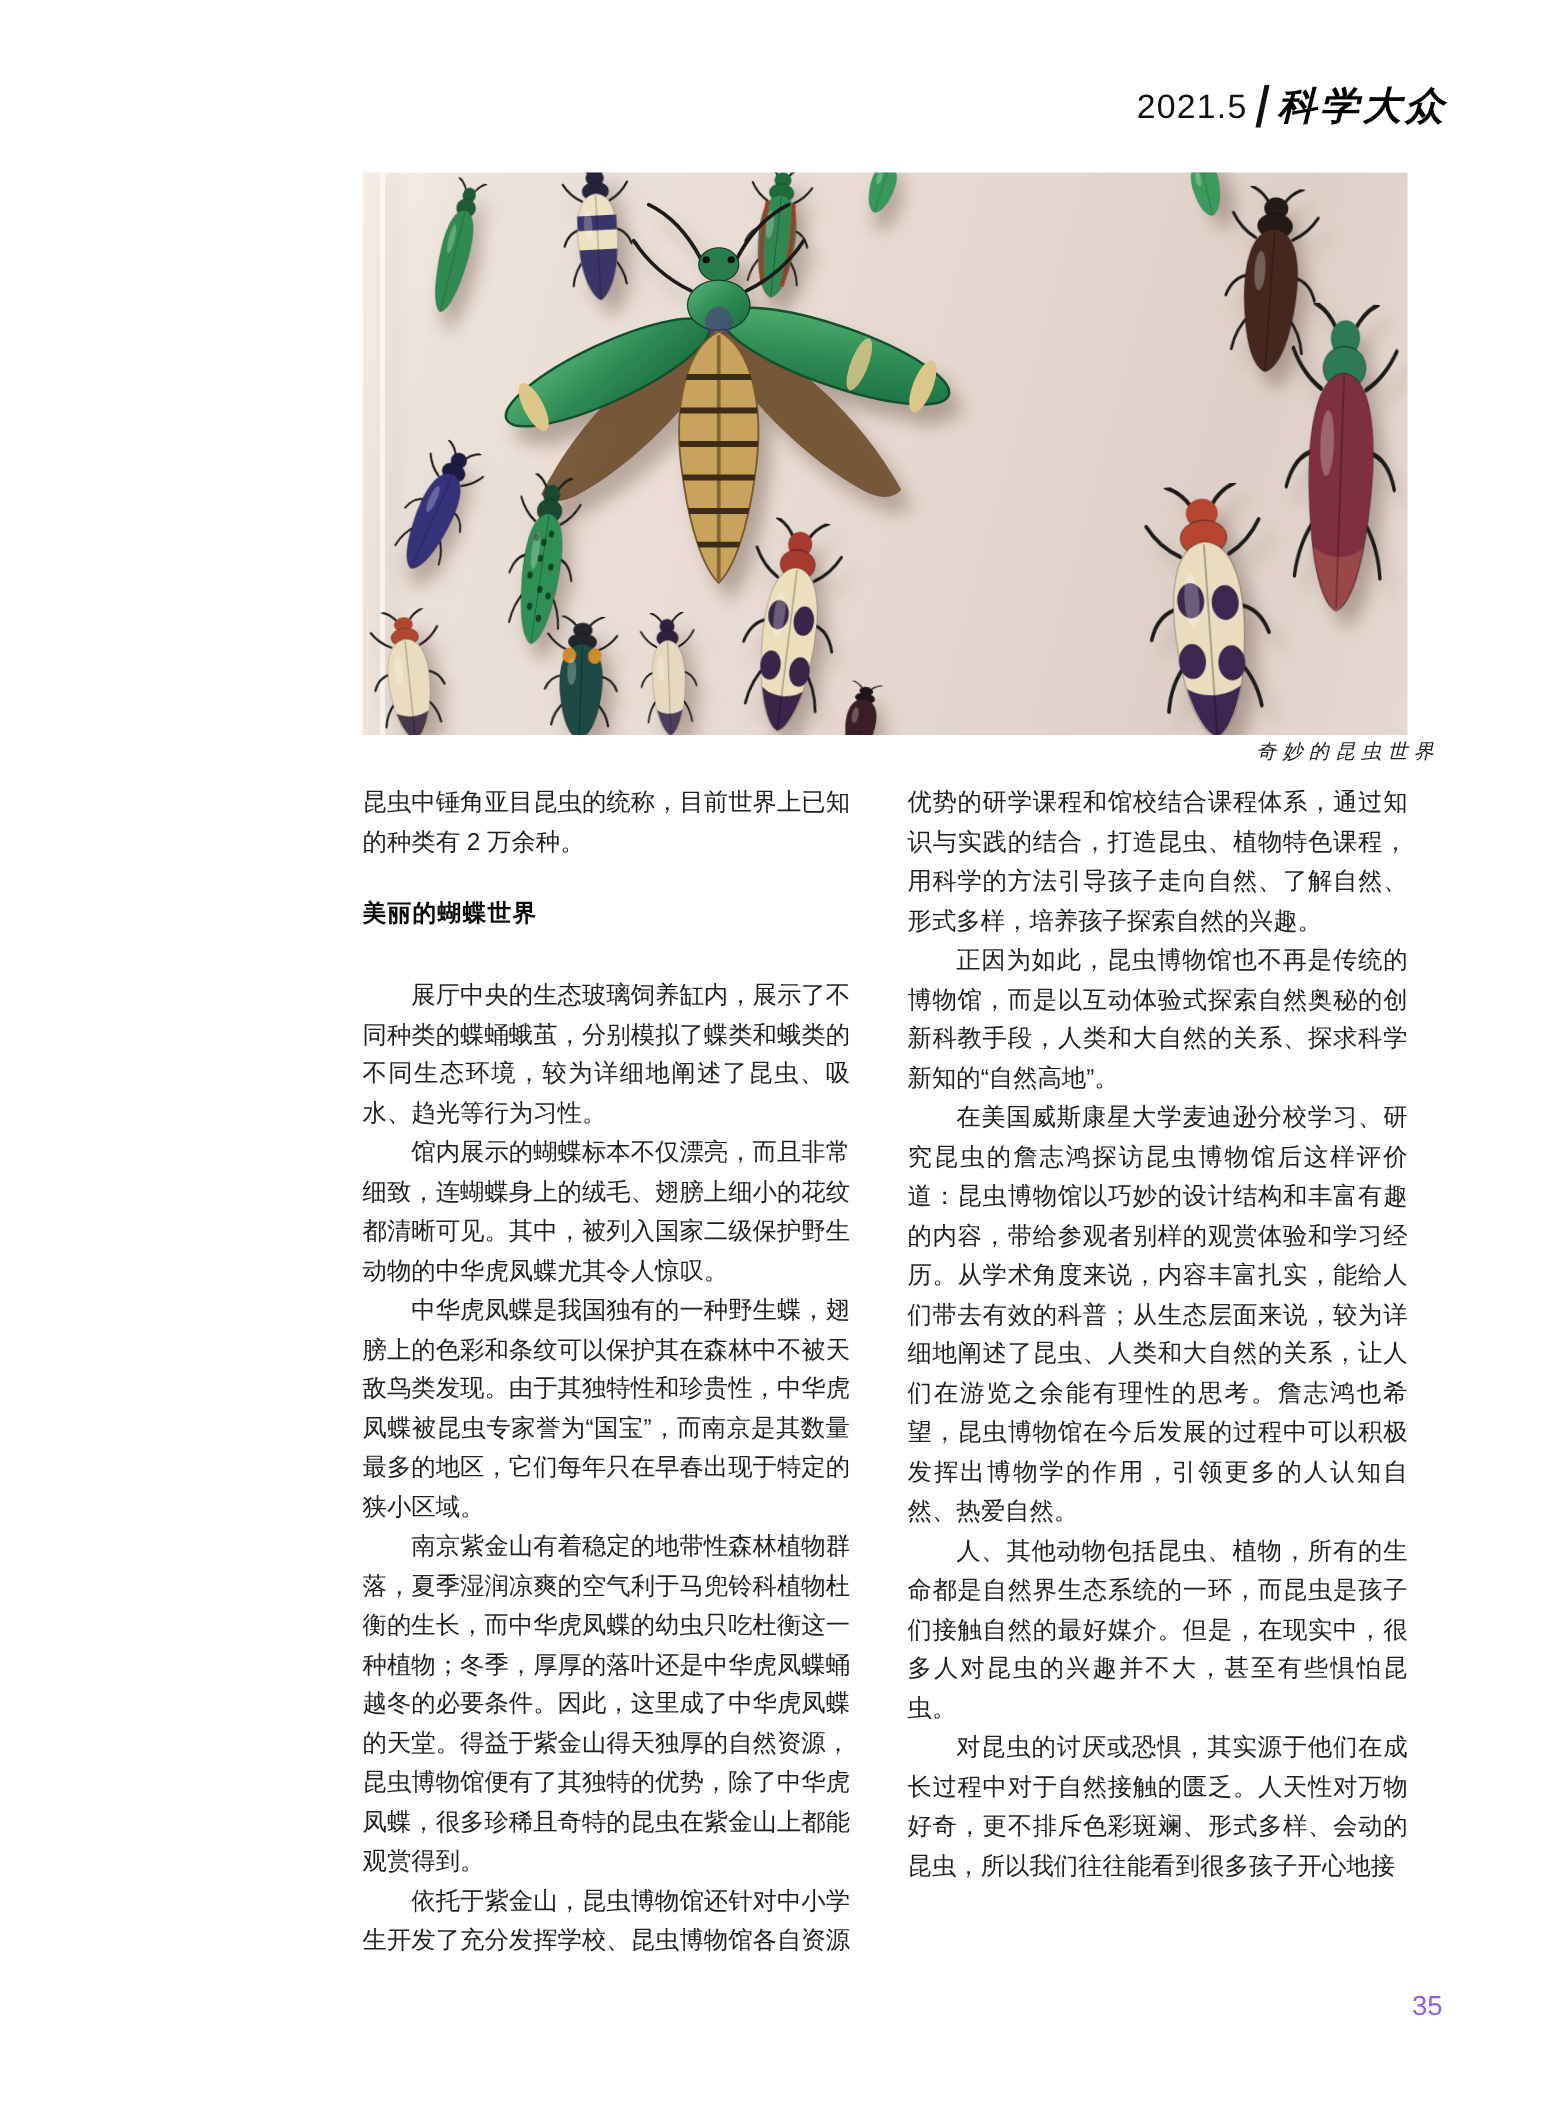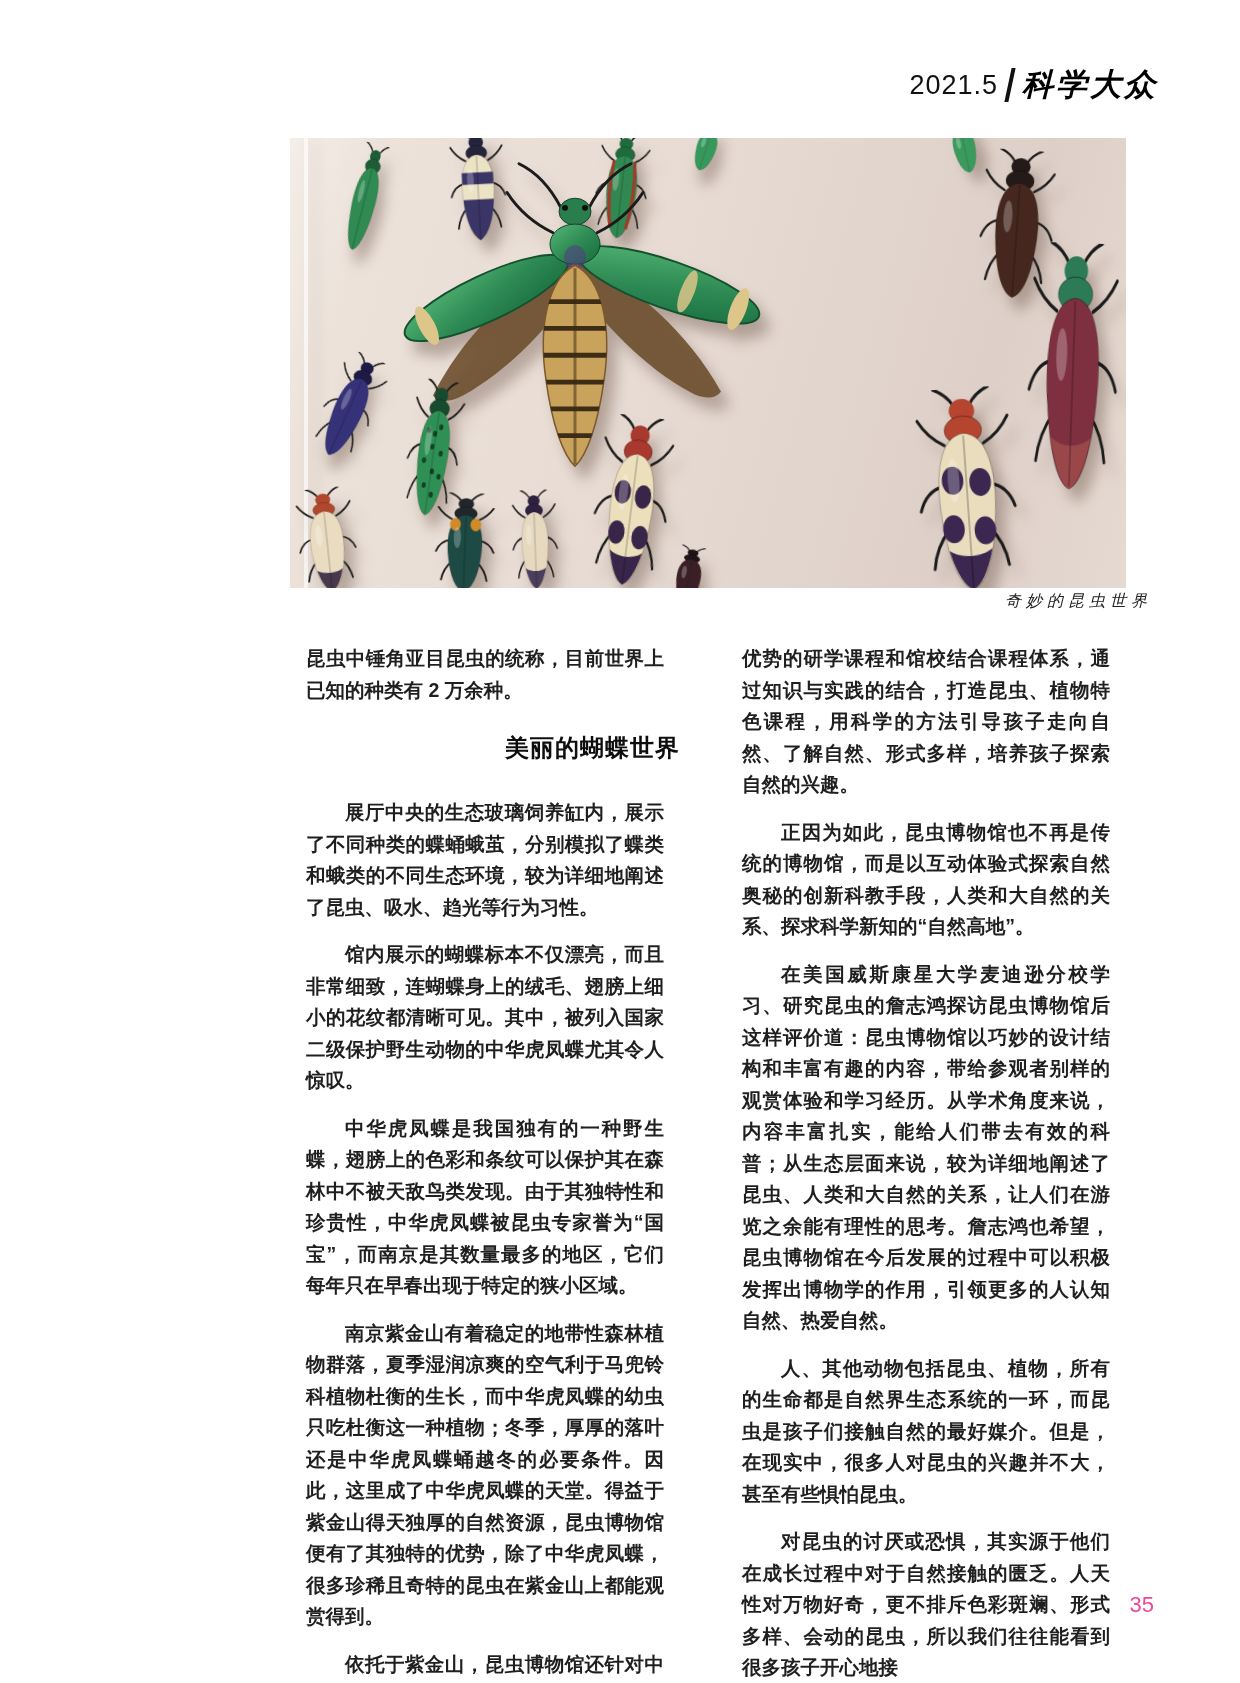--- a/index.html
+++ b/index.html
@@ -23,26 +23,26 @@
   .ant,.leg{stroke:#1b1b1b;stroke-width:3;fill:none;stroke-linecap:round;}
   .caption{position:absolute;left:290px;top:591px;width:862px;text-align:right;
          font-family:"DejaVu Serif",serif;font-style:italic;font-size:16px;
          letter-spacing:5px;color:#222;}
 
   
   .col{position:absolute;top:627px;font-size:19.5px;line-height:31.5px;
        text-align:justify;word-break:break-all;color:#1f1f1f;}
   .col-left{left:290px;width:390px;}
   .col-right{left:726px;width:400px;}
-  .para{margin:16px;text-indent:2em;font-weight:bold;}
+  .para{margin:0;text-indent:2em;}
   .para.flush{text-indent:0;}
-  .heading{font-size:24px;font-weight:bold;color:#0d0d0d;margin:27px 0 34px;
-           line-height:30px;text-align:right;letter-spacing:1px;}
-
-  .pageno{position:absolute;top:1592px;right:86px;font-size:22px;color:#ec4899;}
+  .heading{font-size:19px;font-weight:bold;color:#0d0d0d;margin:27px 0 34px;
+           line-height:30px;text-align:left;letter-spacing:1px;}
+
+  .pageno{position:absolute;top:1592px;right:86px;font-size:22px;color:#8b5cf6;}
 </style>
 </head>
 <body>
 
 <div class="page">
 
   <header class="masthead">
     <span class="issue">2021.5</span>
     <span class="bar"></span>
     <span class="logo">科学大众</span>

